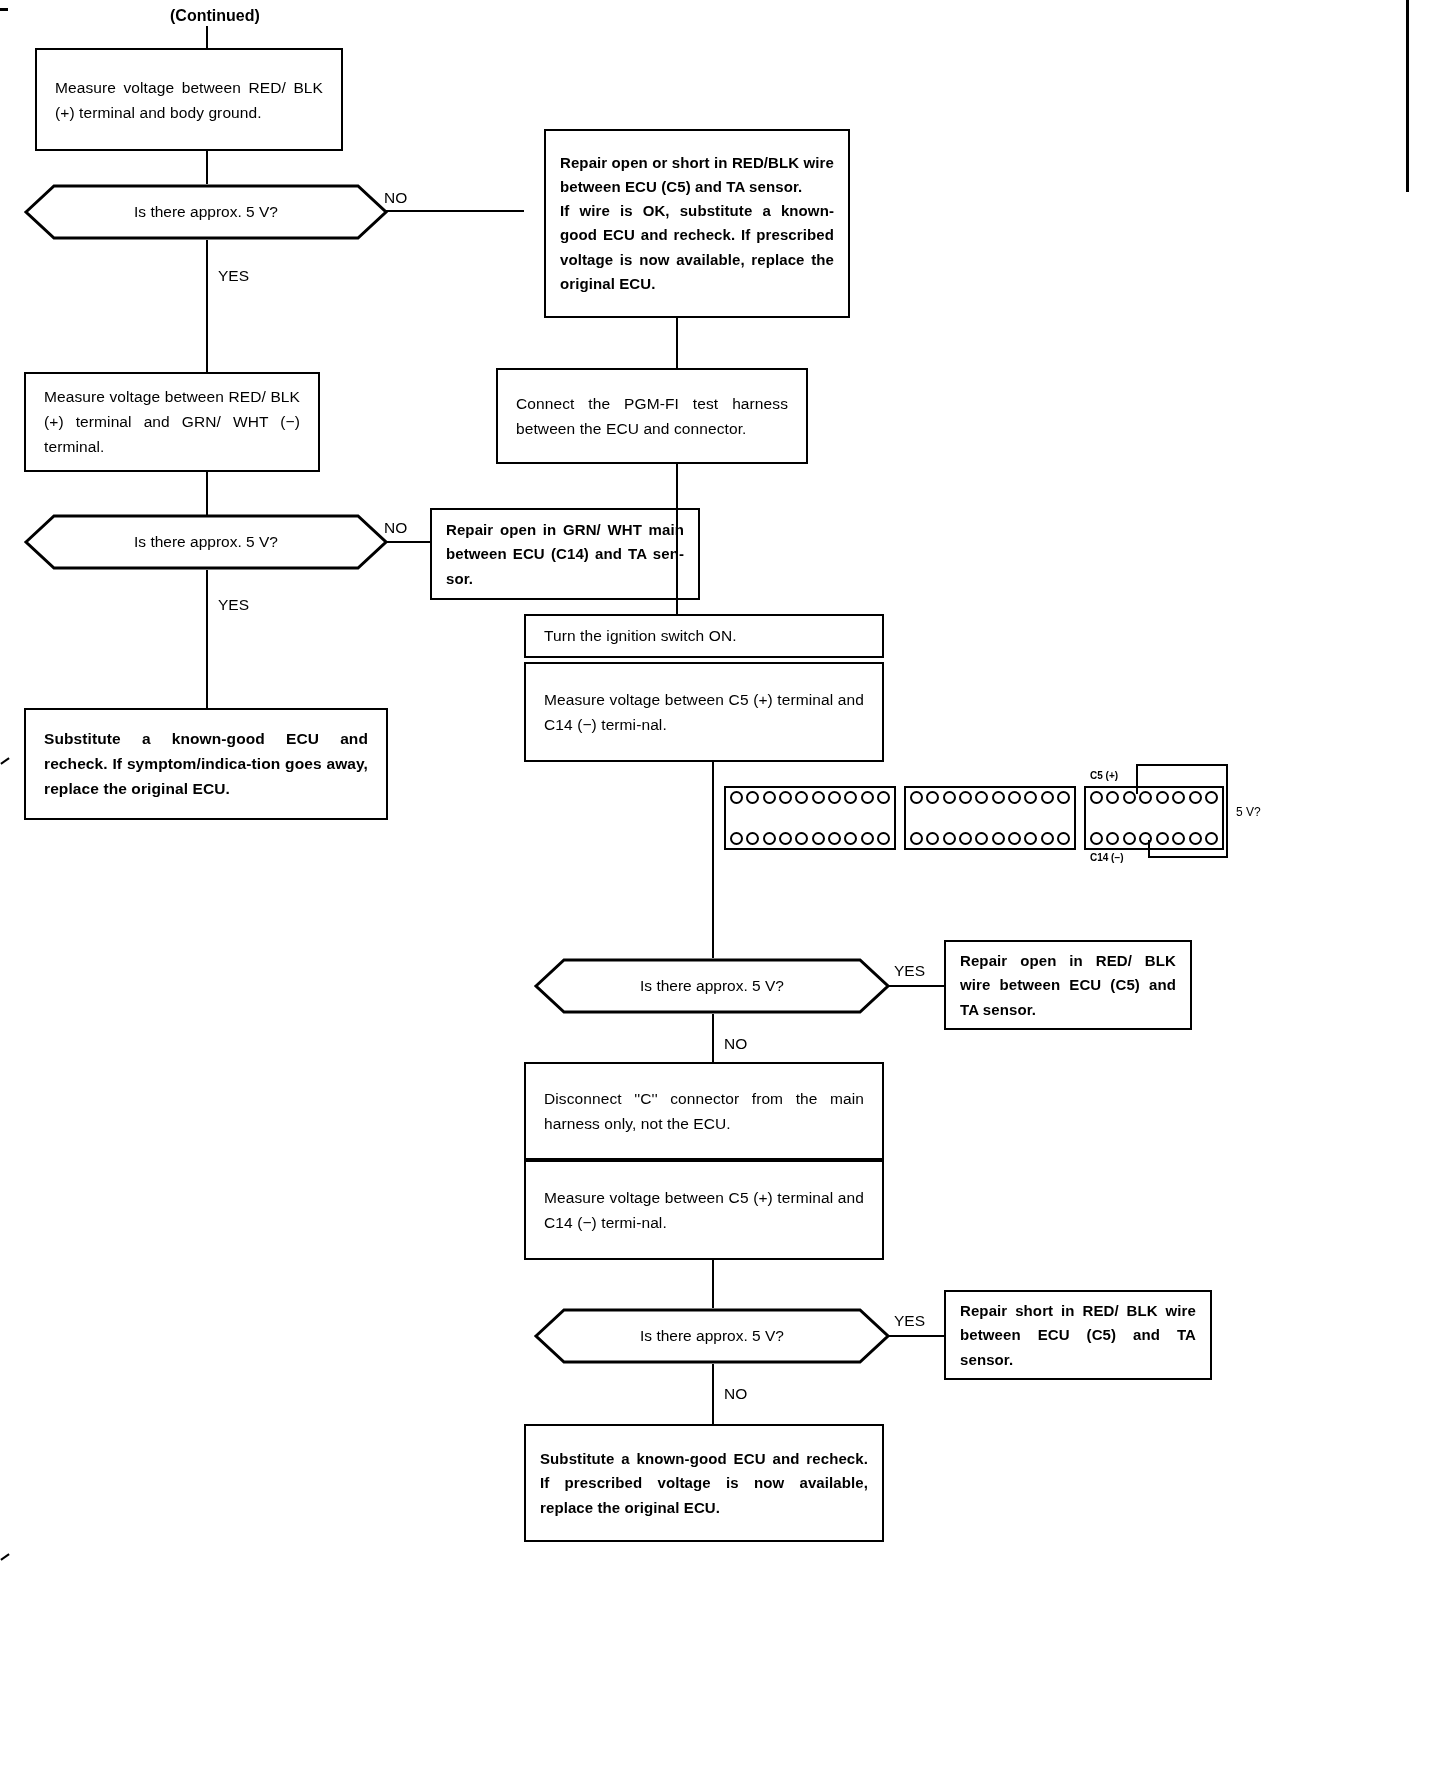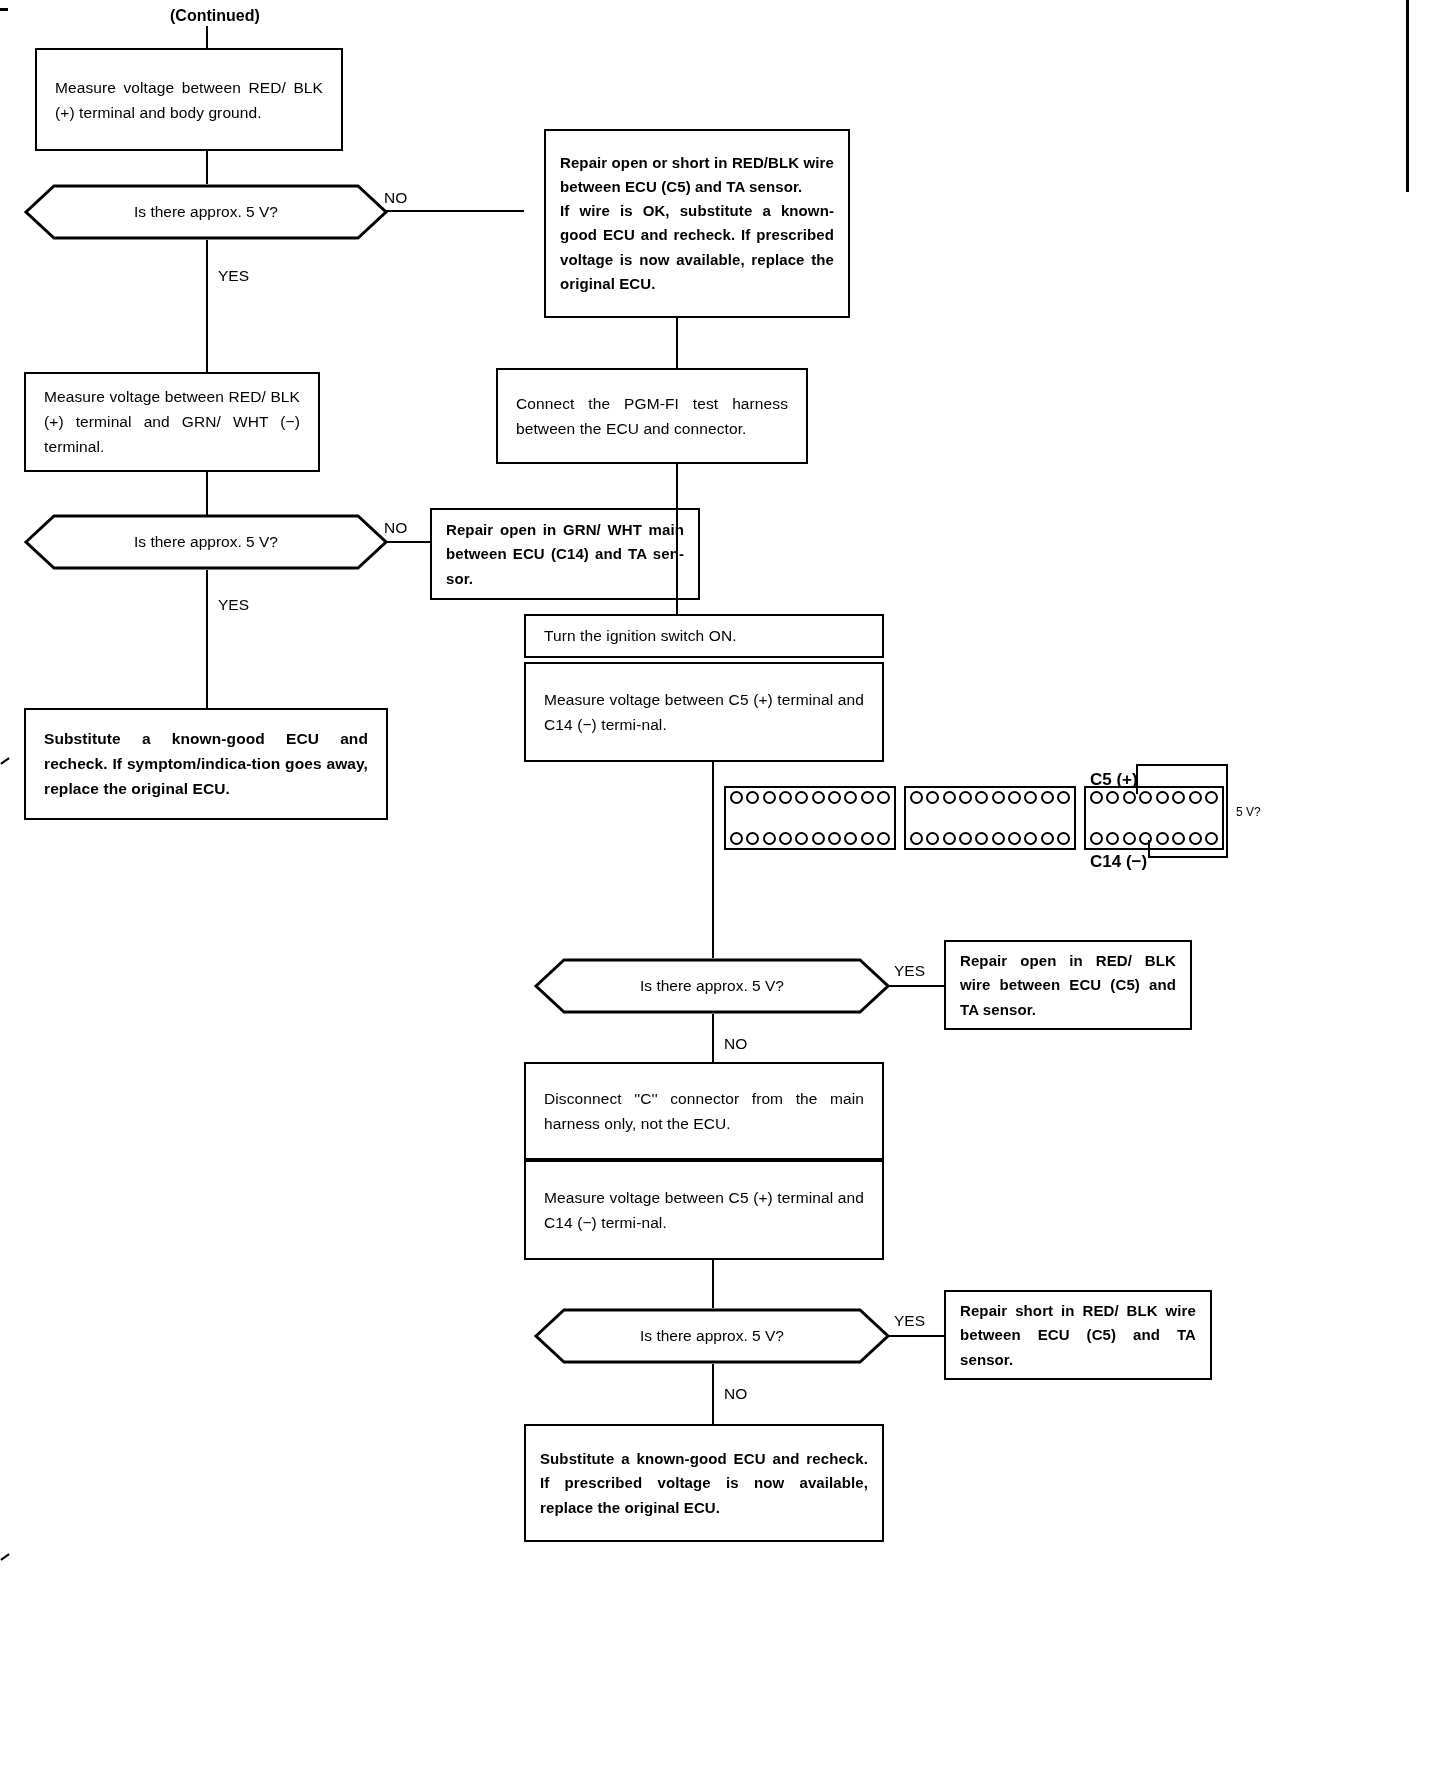--- a/index.html
+++ b/index.html
@@ -36,21 +36,21 @@
 
   
   .rule{position:absolute;background:#000;}
 
   
   #connector{position:absolute;}
   .cseg{position:absolute;box-sizing:border-box;border:2px solid #000;background:#fff;
         display:flex;flex-direction:column;justify-content:space-between;padding:3px 4px;}
   .prow{display:flex;justify-content:space-between;}
   .pin{width:13px;height:13px;border:2px solid #000;border-radius:50%;box-sizing:border-box;background:#fff;}
-  .clbl{position:absolute;font-size:17px;font-weight:bold;white-space:nowrap;}
+  .clbl{position:absolute;font-size:10px;font-weight:bold;white-space:nowrap;}
   .cv{position:absolute;font-size:12px;white-space:nowrap;}
 </style>
 </head>
 <body>
 
 <div class="rule" style="left:1406px;top:0;width:3px;height:192px;"></div>
 <div class="rule" style="left:0;top:8px;width:8px;height:3px;"></div>
 <div class="rule" style="left:0;top:760px;width:10px;height:2px;transform:rotate(-35deg);"></div>
 <div class="rule" style="left:0;top:1556px;width:10px;height:2px;transform:rotate(-35deg);"></div>
 

